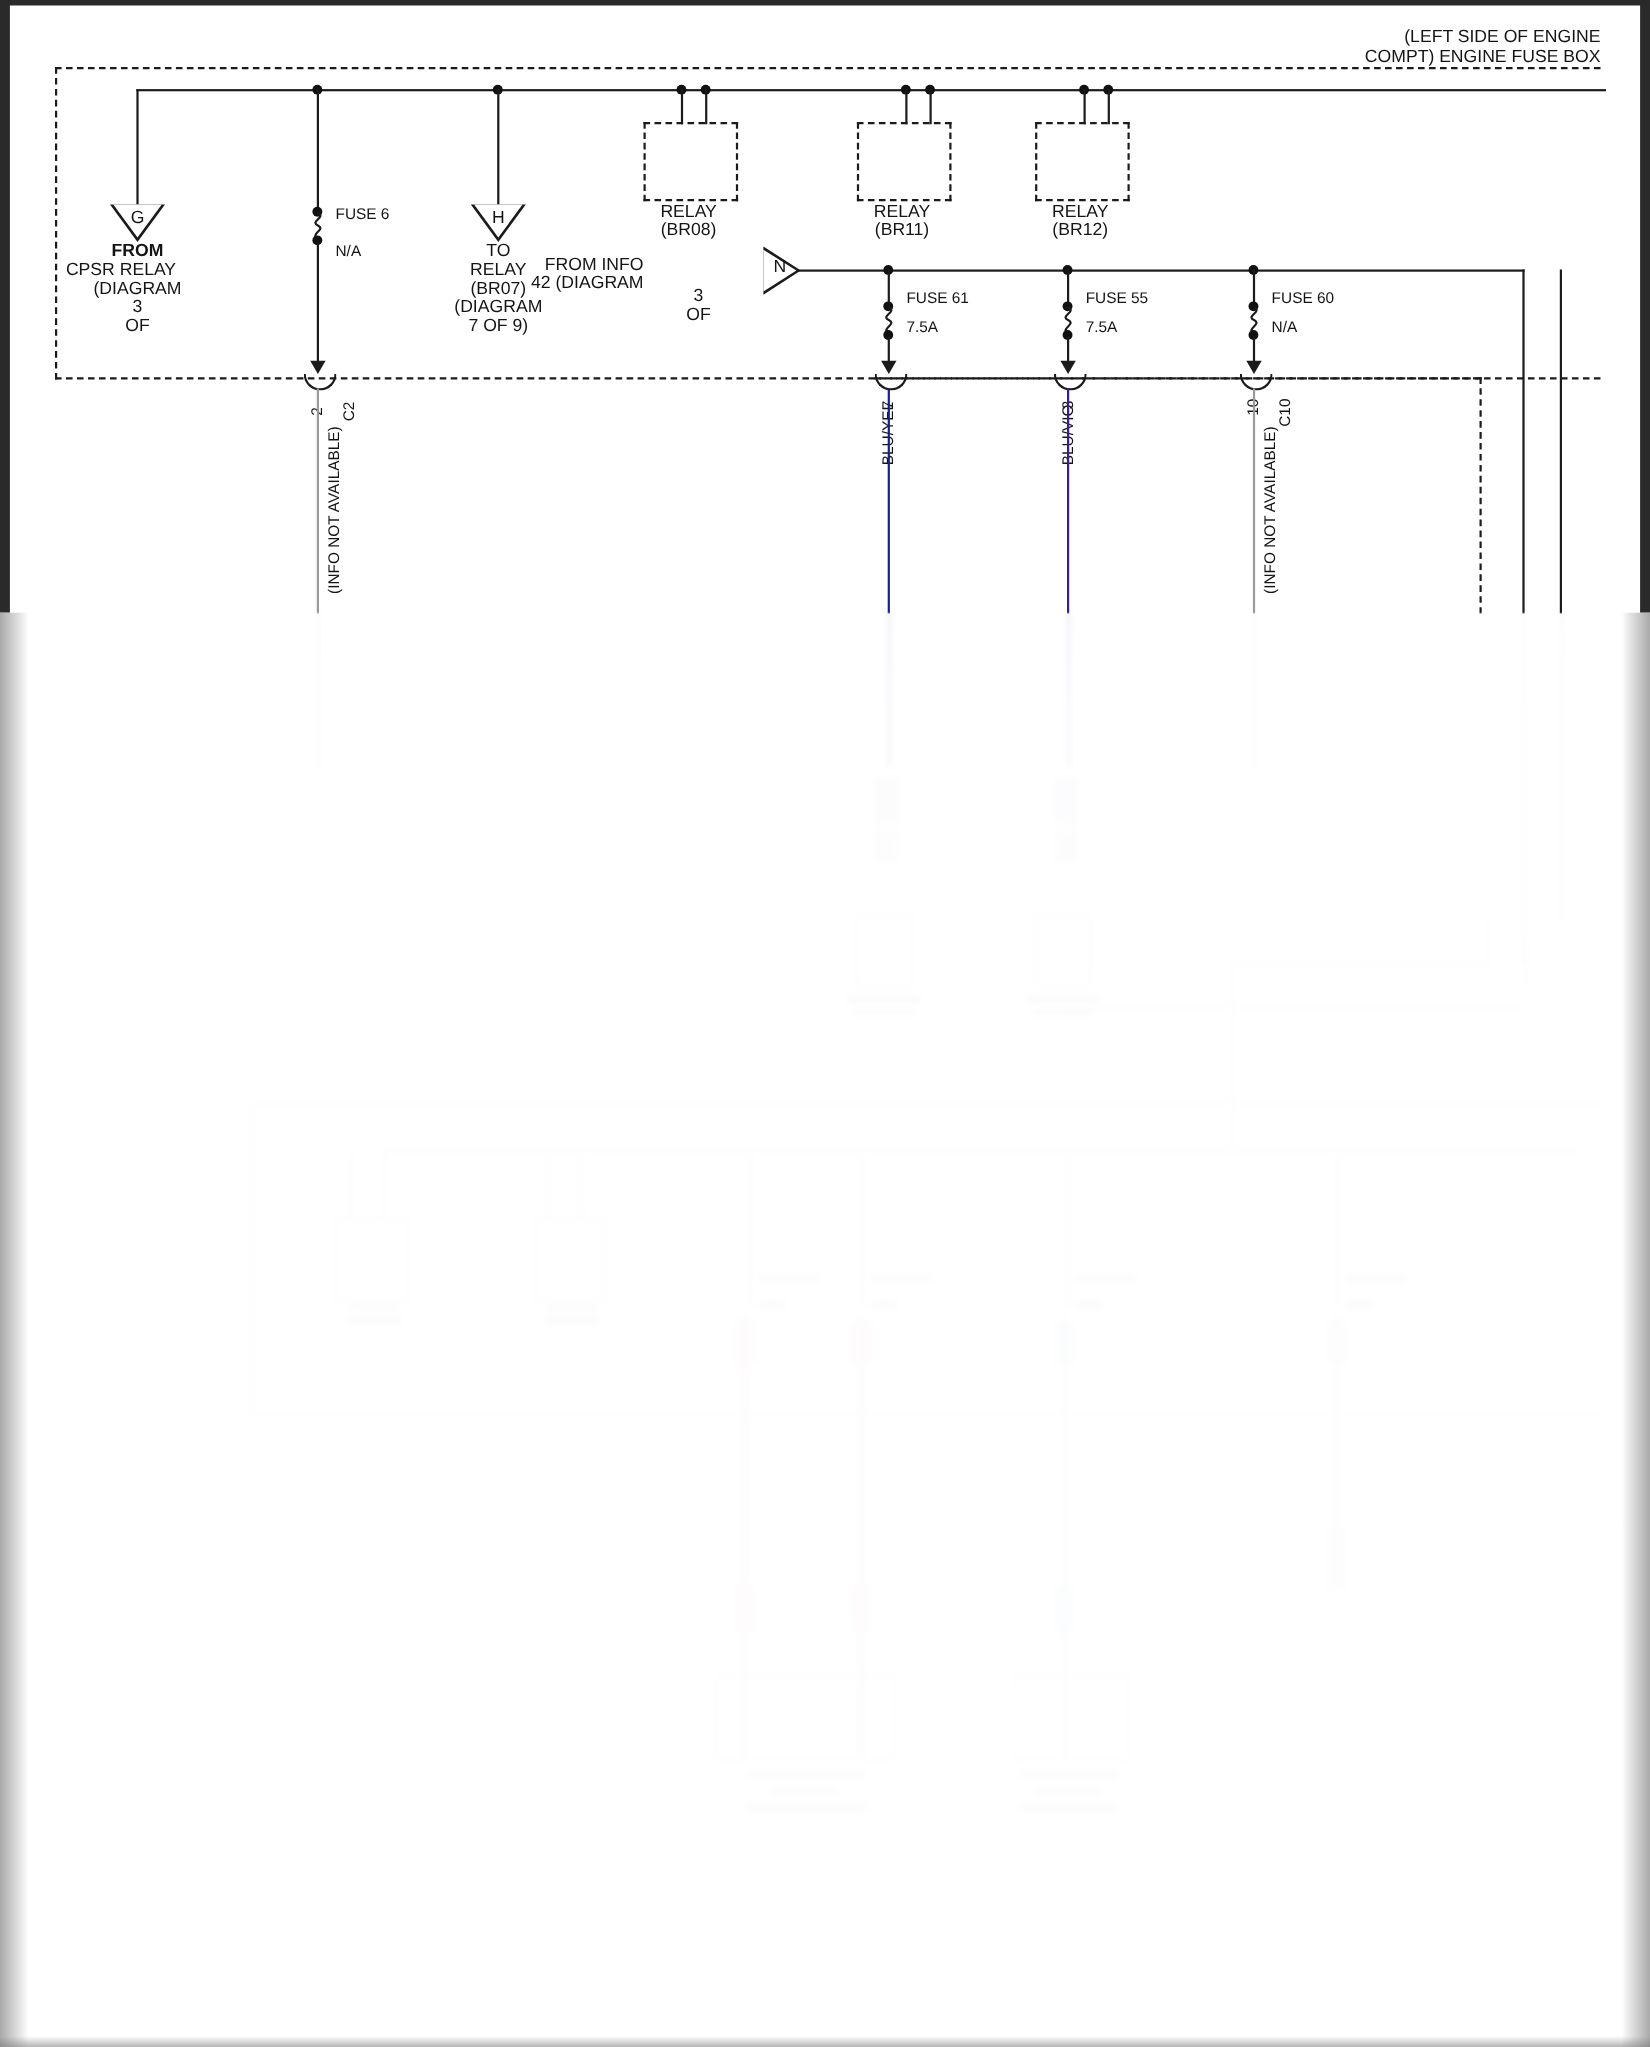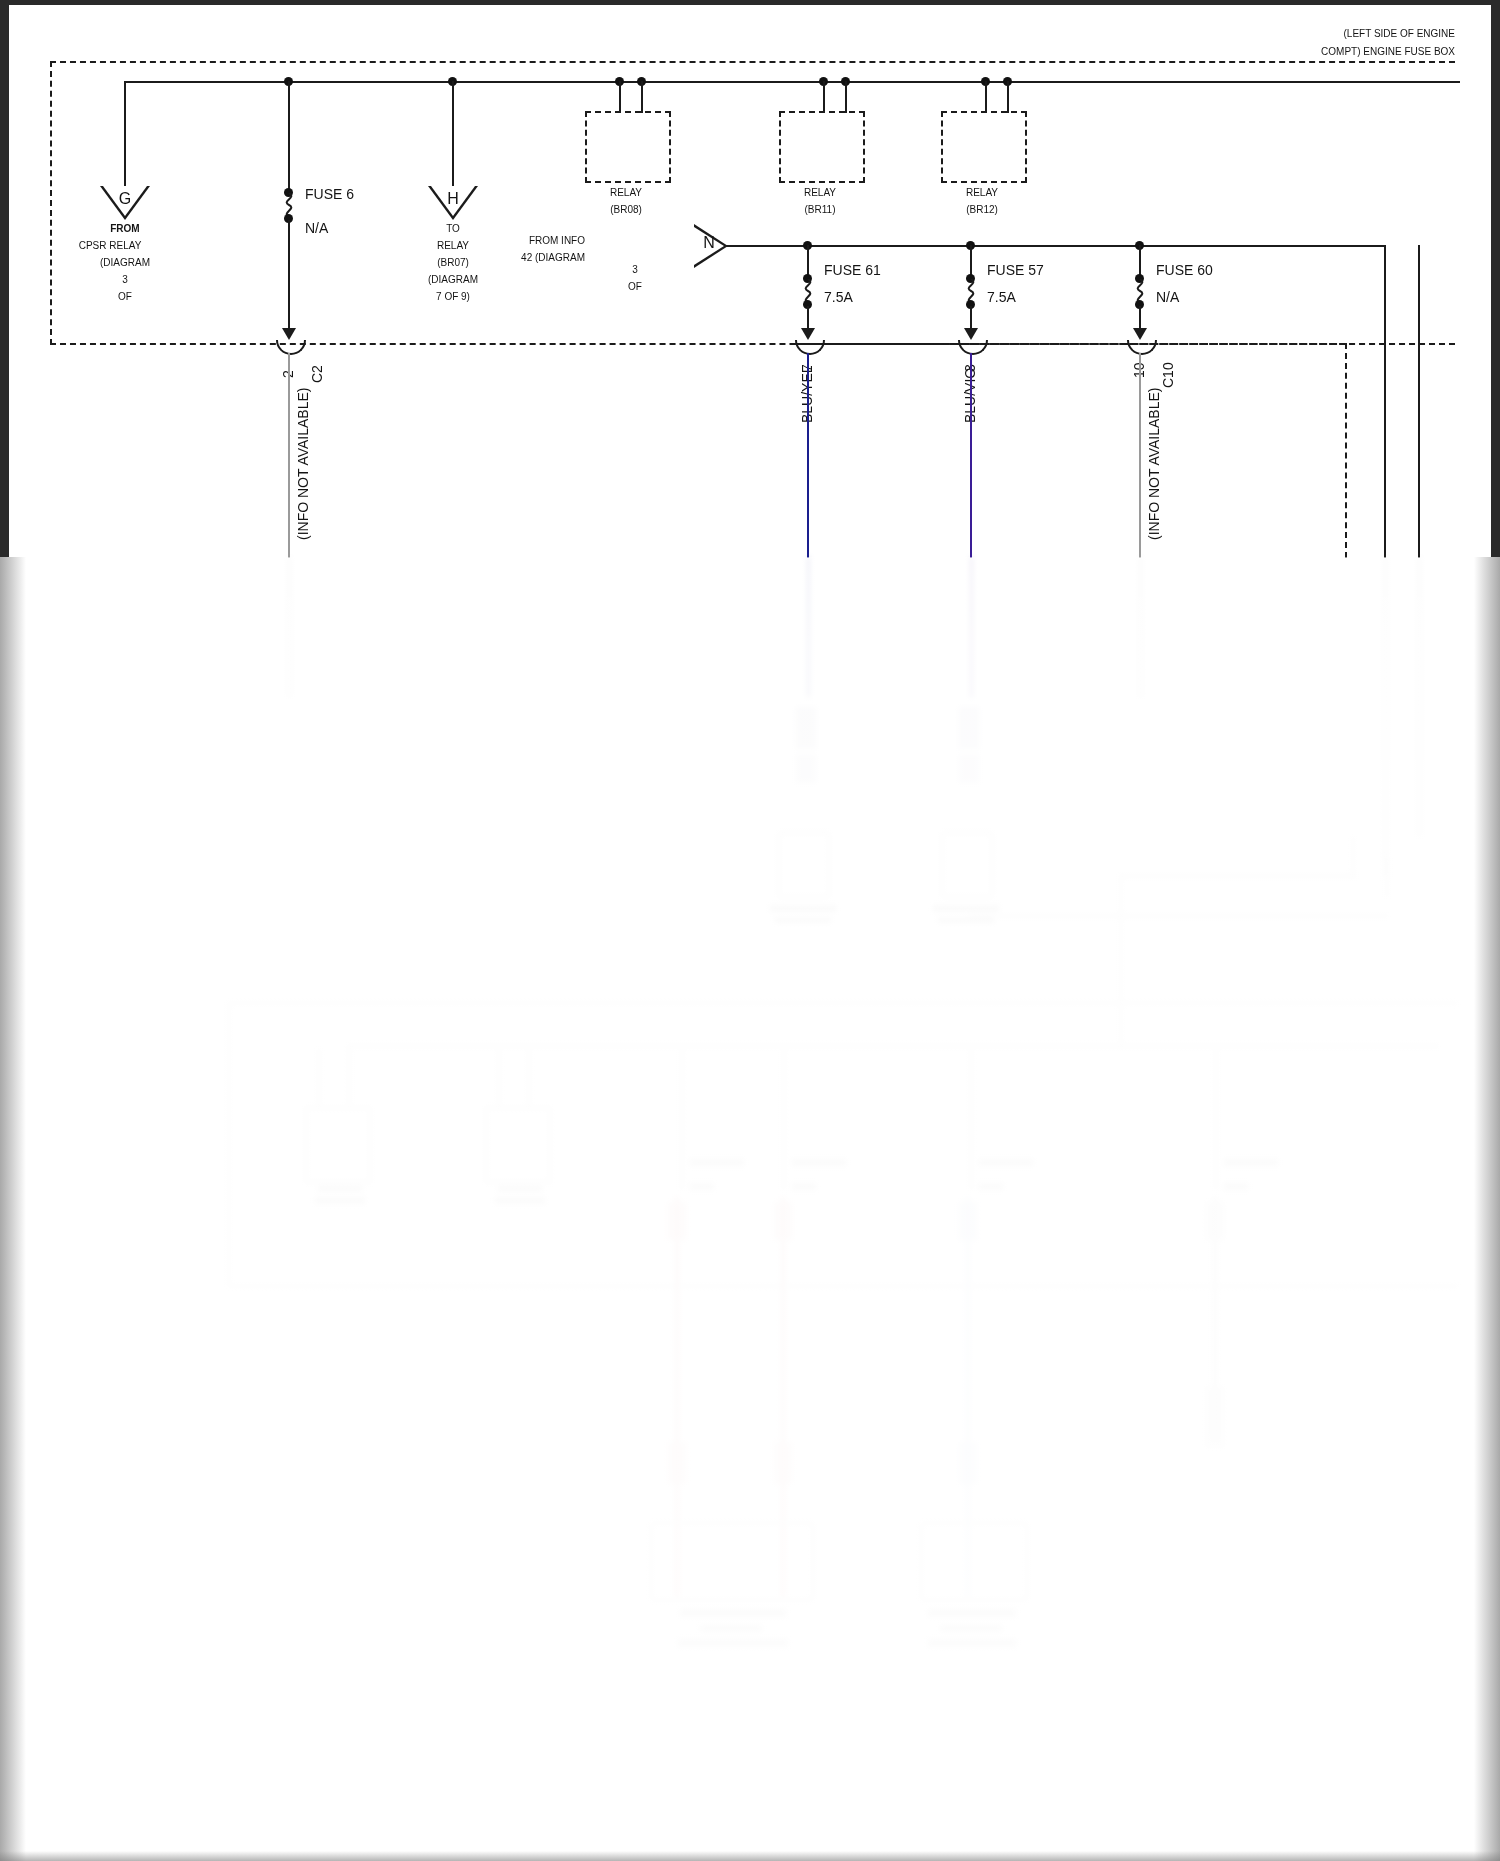--- a/index.html
+++ b/index.html
@@ -49,21 +49,21 @@
   .wire-grey{background:#9a9a9a;}
   .wire-red{background:#d96a6a;}
   .wire-lblue{background:#9fb5dd;}
 
   .node{position:absolute;width:9px;height:9px;border-radius:50%;background:#111;}
 
   .dashbox{position:absolute;border:2px dashed #1b1b1b;}
   .dashline-h{position:absolute;height:0;border-top:2px dashed #1b1b1b;}
   .dashline-v{position:absolute;width:0;border-left:2px dashed #1b1b1b;}
 
-  .lbl{position:absolute;font-size:10px;color:#141414;line-height:17px;white-space:pre;}
+  .lbl{position:absolute;font-size:16px;color:#141414;line-height:17px;white-space:pre;}
   .lbl.c{text-align:center;}
   .lbl.r{text-align:right;}
   .lbl.small{font-size:14px;}
   .lbl.vert{
     transform-origin:0 0;
     transform:rotate(-90deg);
     white-space:nowrap;
   }
 
   
@@ -212,21 +212,21 @@
 
   <div class="wire v" style="left:970px;top:245px;height:33px;"></div>
   <div class="node" style="left:966px;top:274px;"></div>
   <svg class="squig" style="left:961px;top:279px;" width="22" height="25" viewBox="0 0 22 25">
     <path d="M10,0 C18,5 2,8 10,12 C18,16 2,19 10,25" stroke="#1b1b1b" stroke-width="2" fill="none"></path>
   </svg>
   <div class="node" style="left:966px;top:300px;"></div>
   <div class="wire v" style="left:970px;top:306px;height:24px;"></div>
   <div class="arrow-d" style="left:964px;top:328px;"></div>
   <div class="cup" style="left:958px;top:340px;"></div>
-  <div class="lbl small" style="left:987px;top:262px;">FUSE 57</div>
+  <div class="lbl small" style="left:987px;top:262px;">FUSE 55</div>
   <div class="lbl small" style="left:987px;top:289px;">7.5A</div>
   <div class="lbl vert small" style="left:962px;top:372px;">3</div>
   <div class="lbl vert small" style="left:962px;top:423px;">BLU/VIO</div>
   <div class="wire v wire-blu-vio" style="left:970px;top:353px;height:205px;"></div>
 
   <div class="wire v" style="left:1139px;top:245px;height:33px;"></div>
   <div class="node" style="left:1135px;top:274px;"></div>
   <svg class="squig" style="left:1130px;top:279px;" width="22" height="25" viewBox="0 0 22 25">
     <path d="M10,0 C18,5 2,8 10,12 C18,16 2,19 10,25" stroke="#1b1b1b" stroke-width="2" fill="none"></path>
   </svg>

